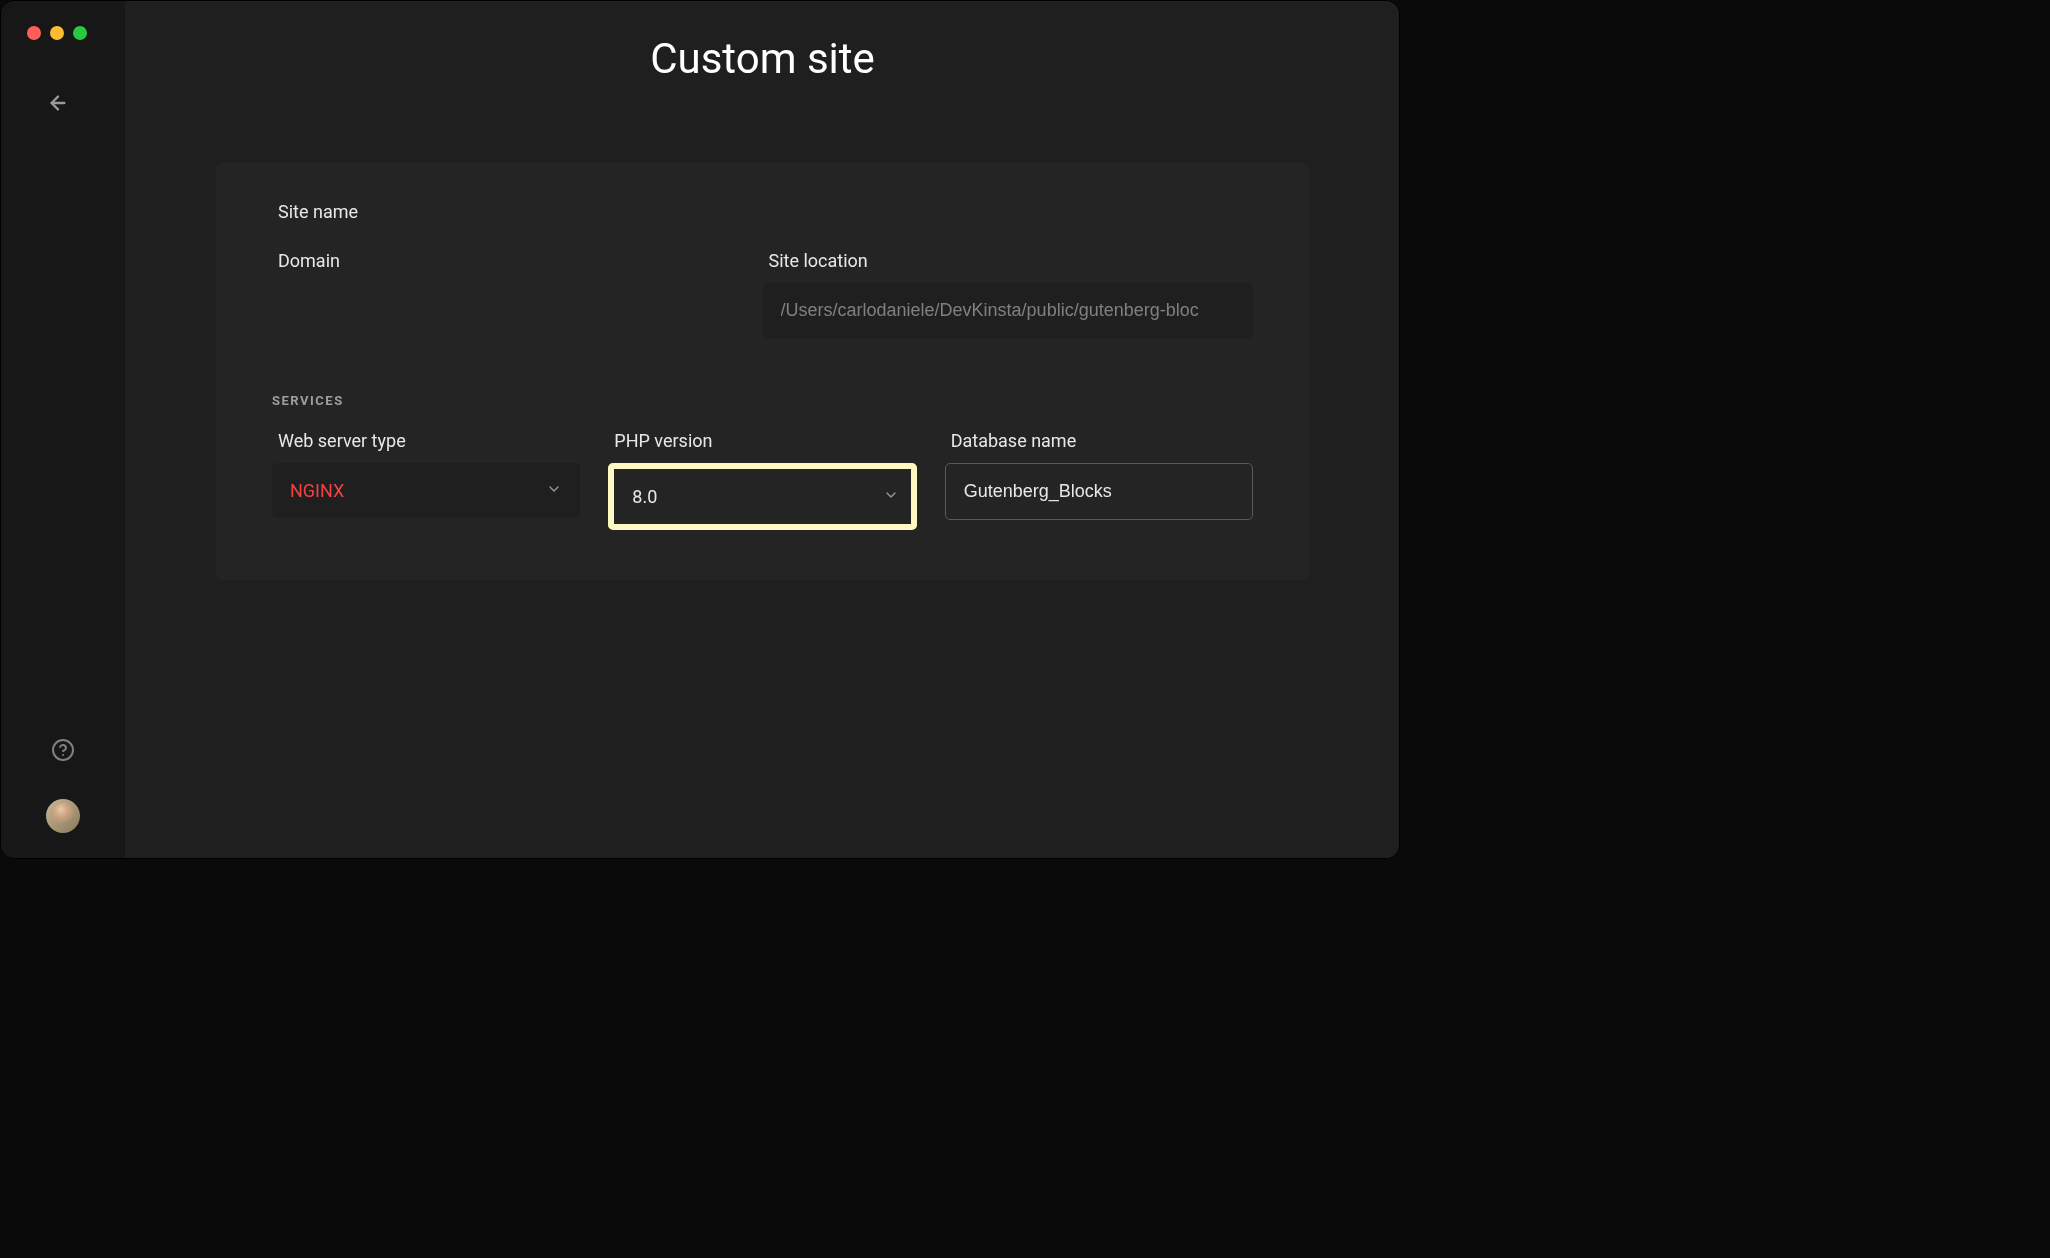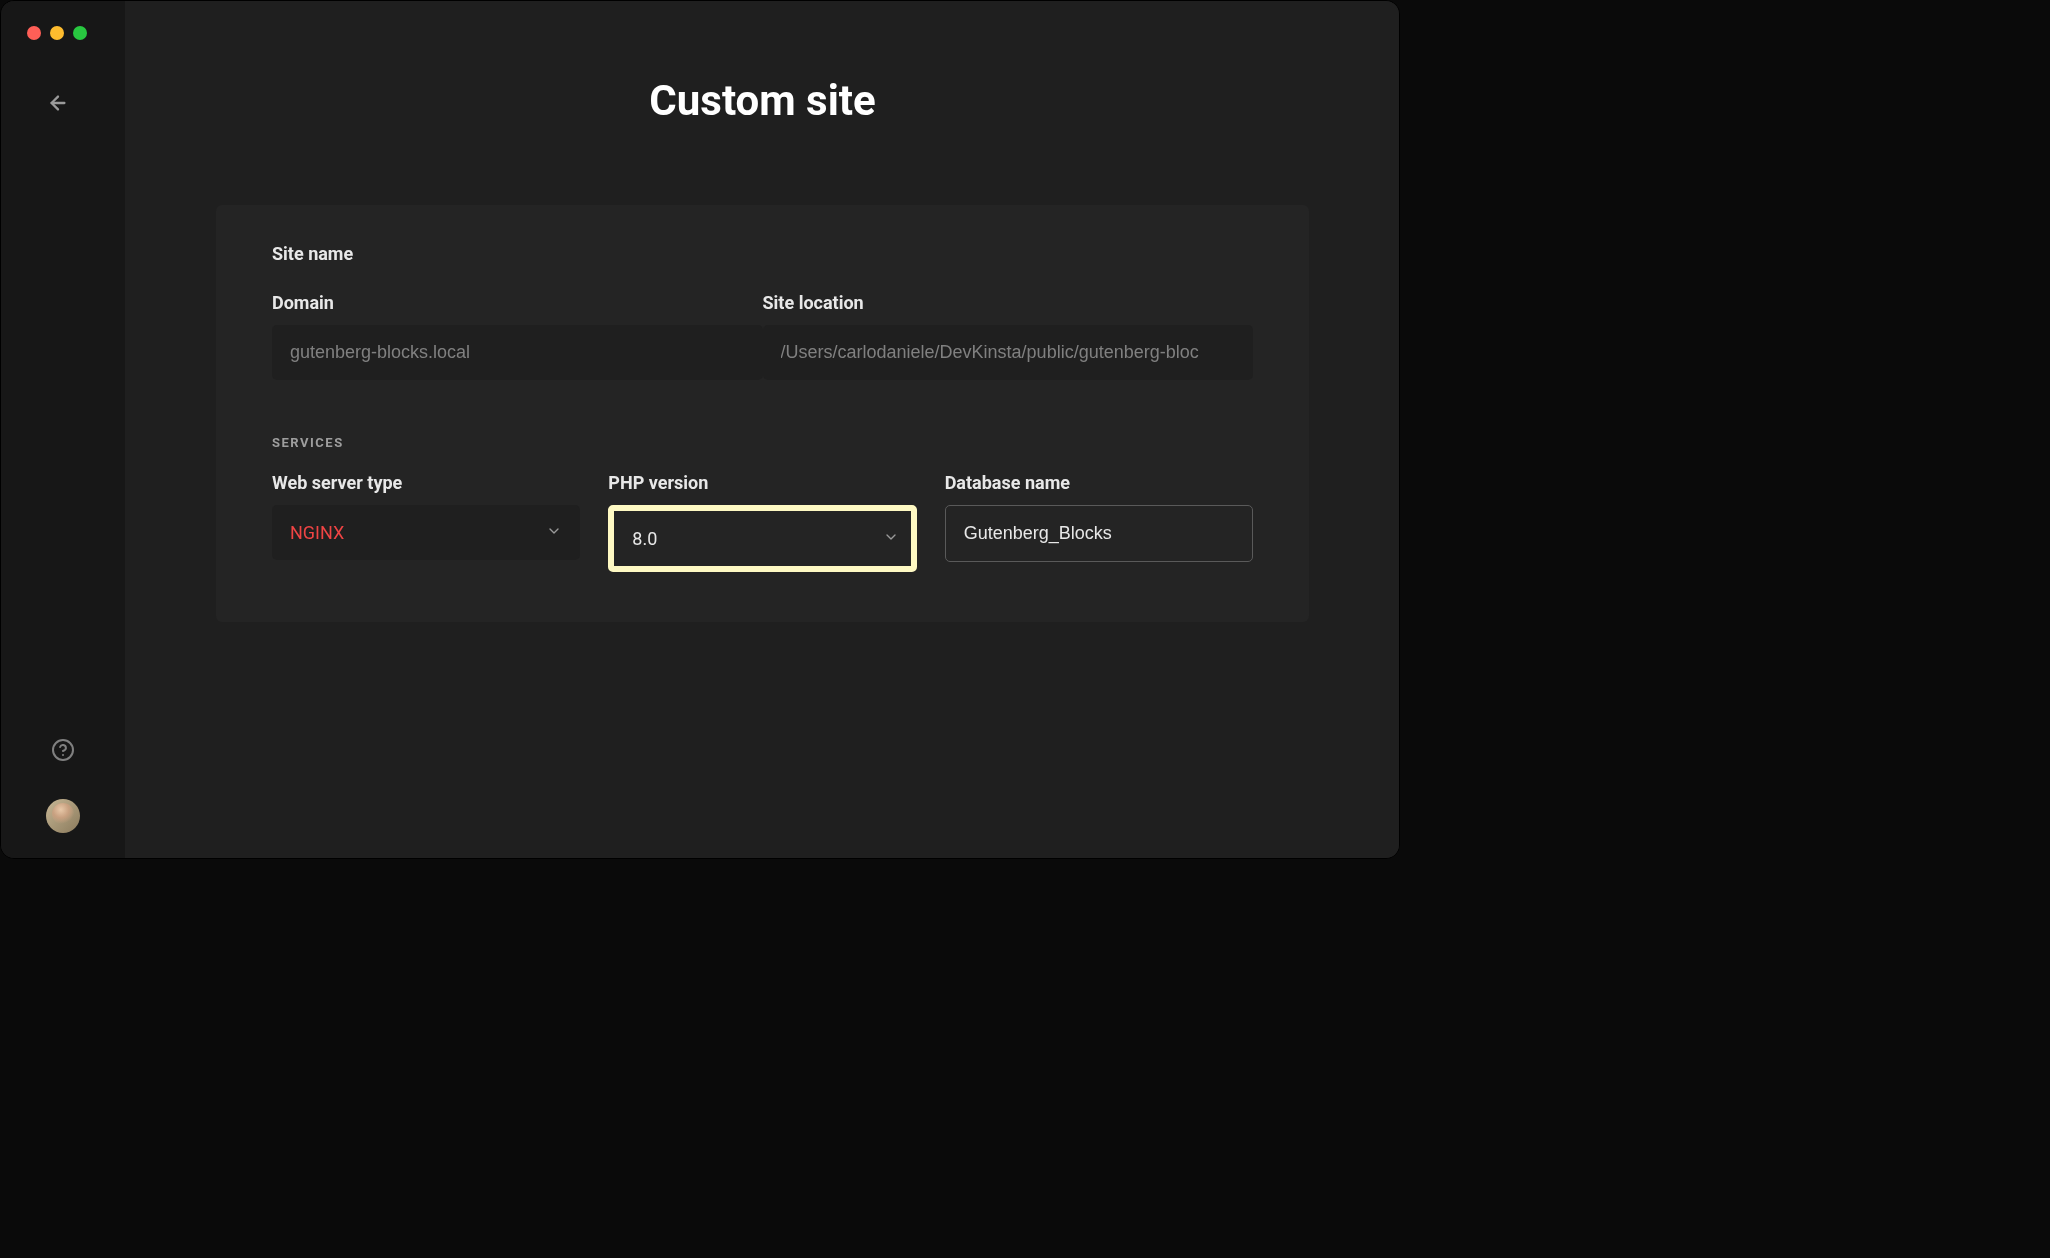--- a/index.html
+++ b/index.html
@@ -117,40 +117,41 @@
     
     .main {
       flex: 1;
       background: #1f1f1f;
       overflow-y: auto;
       position: relative;
     }
     
     .page-title {
       font-size: 42px;
-      font-weight: 700;
+      font-weight: 400;
       color: #ffffff;
       text-align: center;
-      padding: 75px 0 80px;
+      padding: 33px 0 80px;
       font-family: -apple-system, BlinkMacSystemFont, "Segoe UI", Roboto, sans-serif;
     }
     
     .form-panel {
       background: #242424;
       margin: 0 90px 0 90px;
       padding: 38px 56px 50px;
       border-radius: 6px;
     }
     
     .form-label {
       font-size: 18px;
       color: #e8e8e8;
       margin-bottom: 12px;
       display: block;
-      font-weight: 700;
+      font-weight: 400;
+      margin-left: 6px;
     }
     
     .form-input {
       width: 100%;
       background: transparent;
       border: 1px solid #5a5a5a;
       border-radius: 5px;
       padding: 17px 18px;
       font-size: 18px;
       color: #e8e8e8;
@@ -317,21 +318,20 @@
 
     <div class="form-panel">
 
       <div class="form-group">
         <label class="form-label">Site name</label>
       </div>
 
       <div class="form-row">
         <div class="form-col">
           <label class="form-label">Domain</label>
-          <input type="text" class="form-input-readonly" readonly="" value="gutenberg-blocks.local" style="">
         </div>
         <div class="form-col">
           <label class="form-label">Site location</label>
           <input type="text" class="form-input-readonly" readonly="" value="/Users/carlodaniele/DevKinsta/public/gutenberg-bloc" style="">
         </div>
       </div>
 
       <div class="section-header">SERVICES</div>
 
       <div class="form-row-3">

